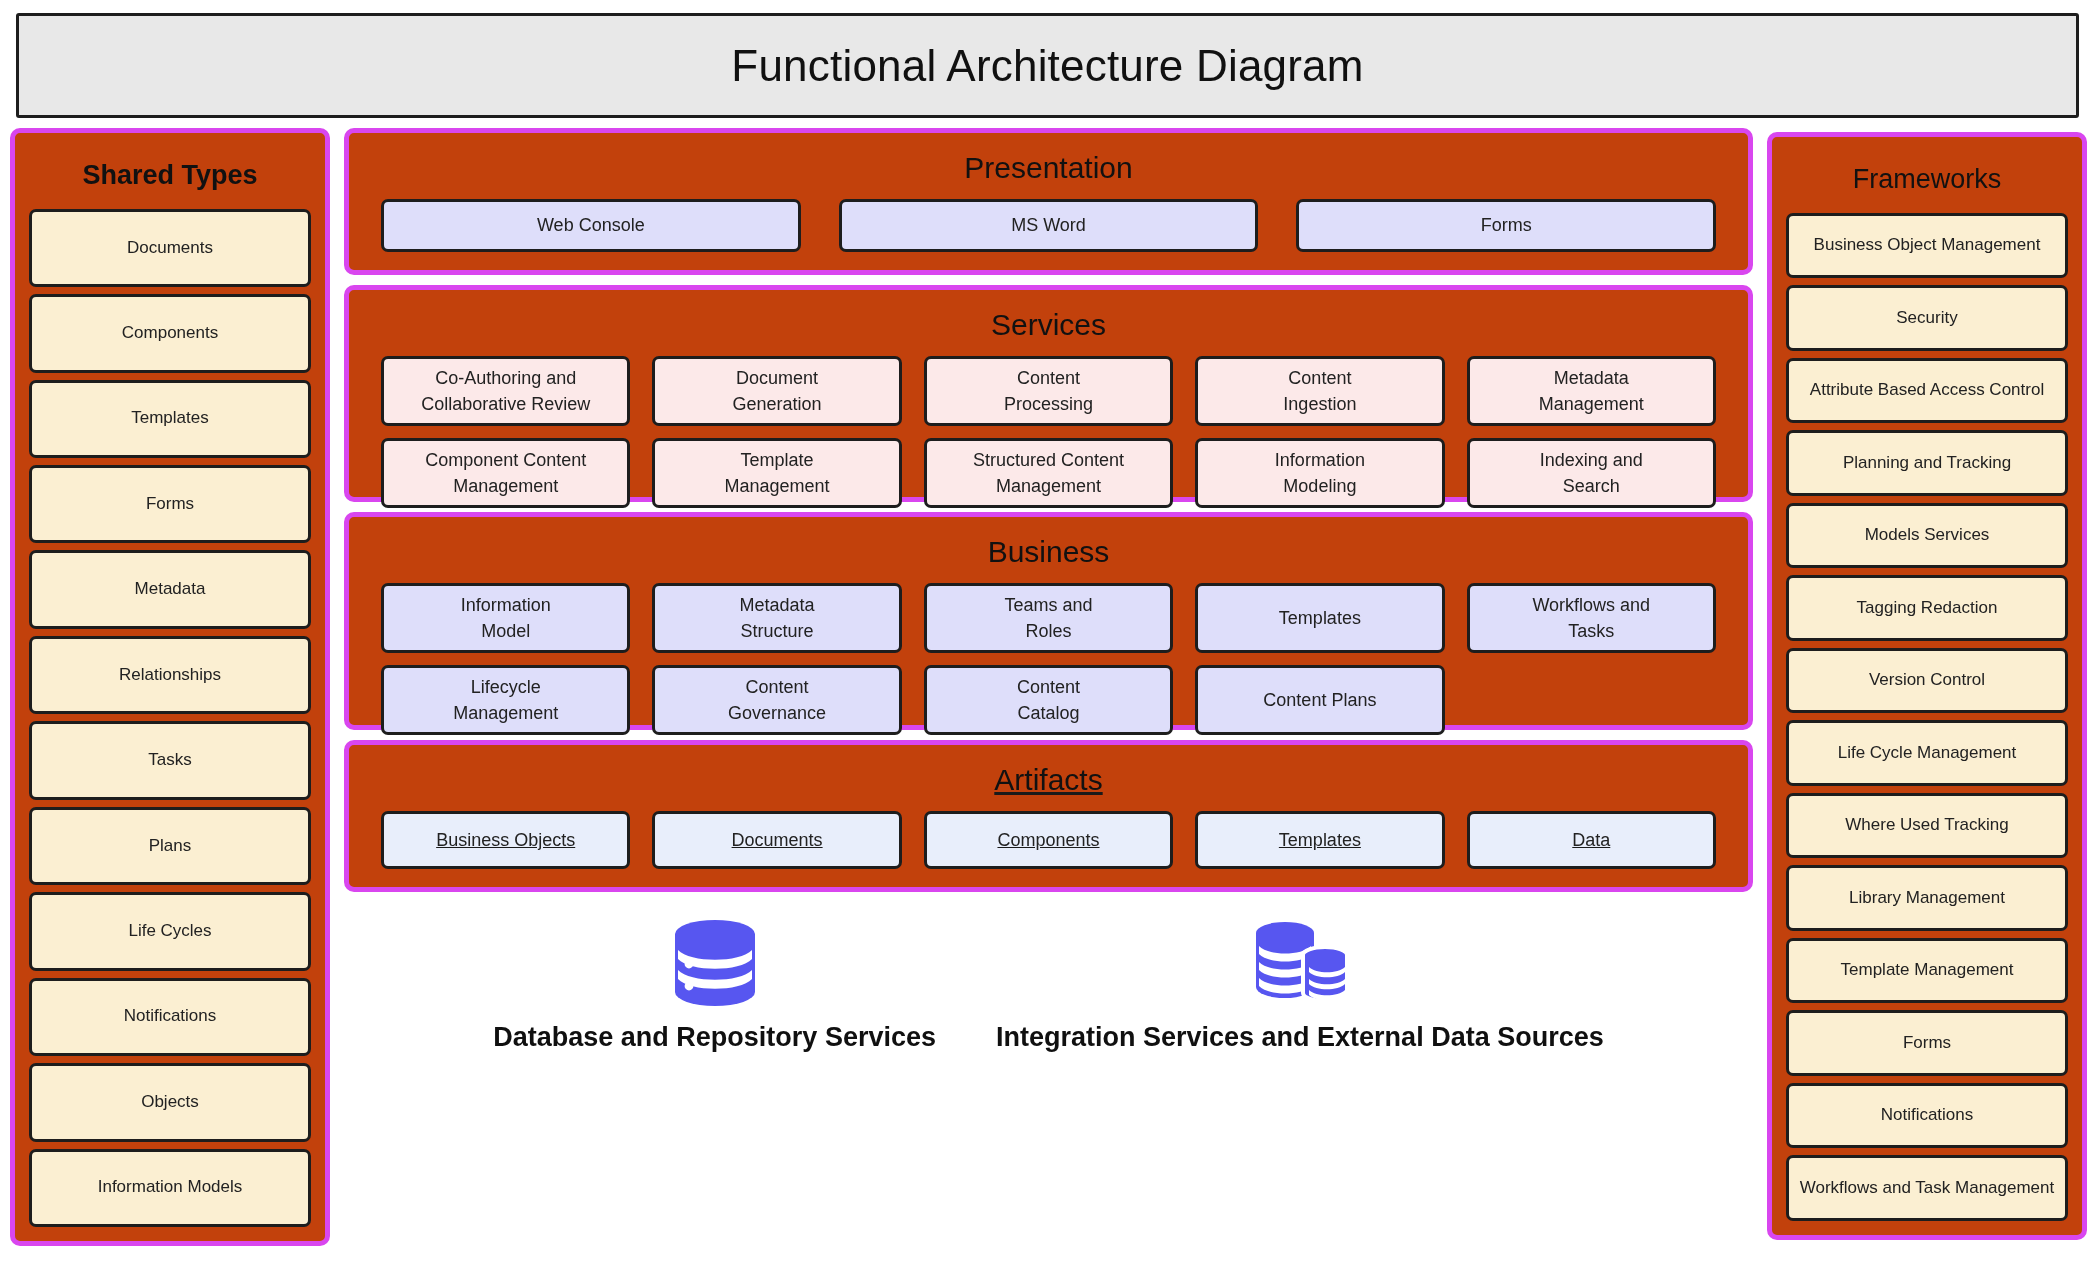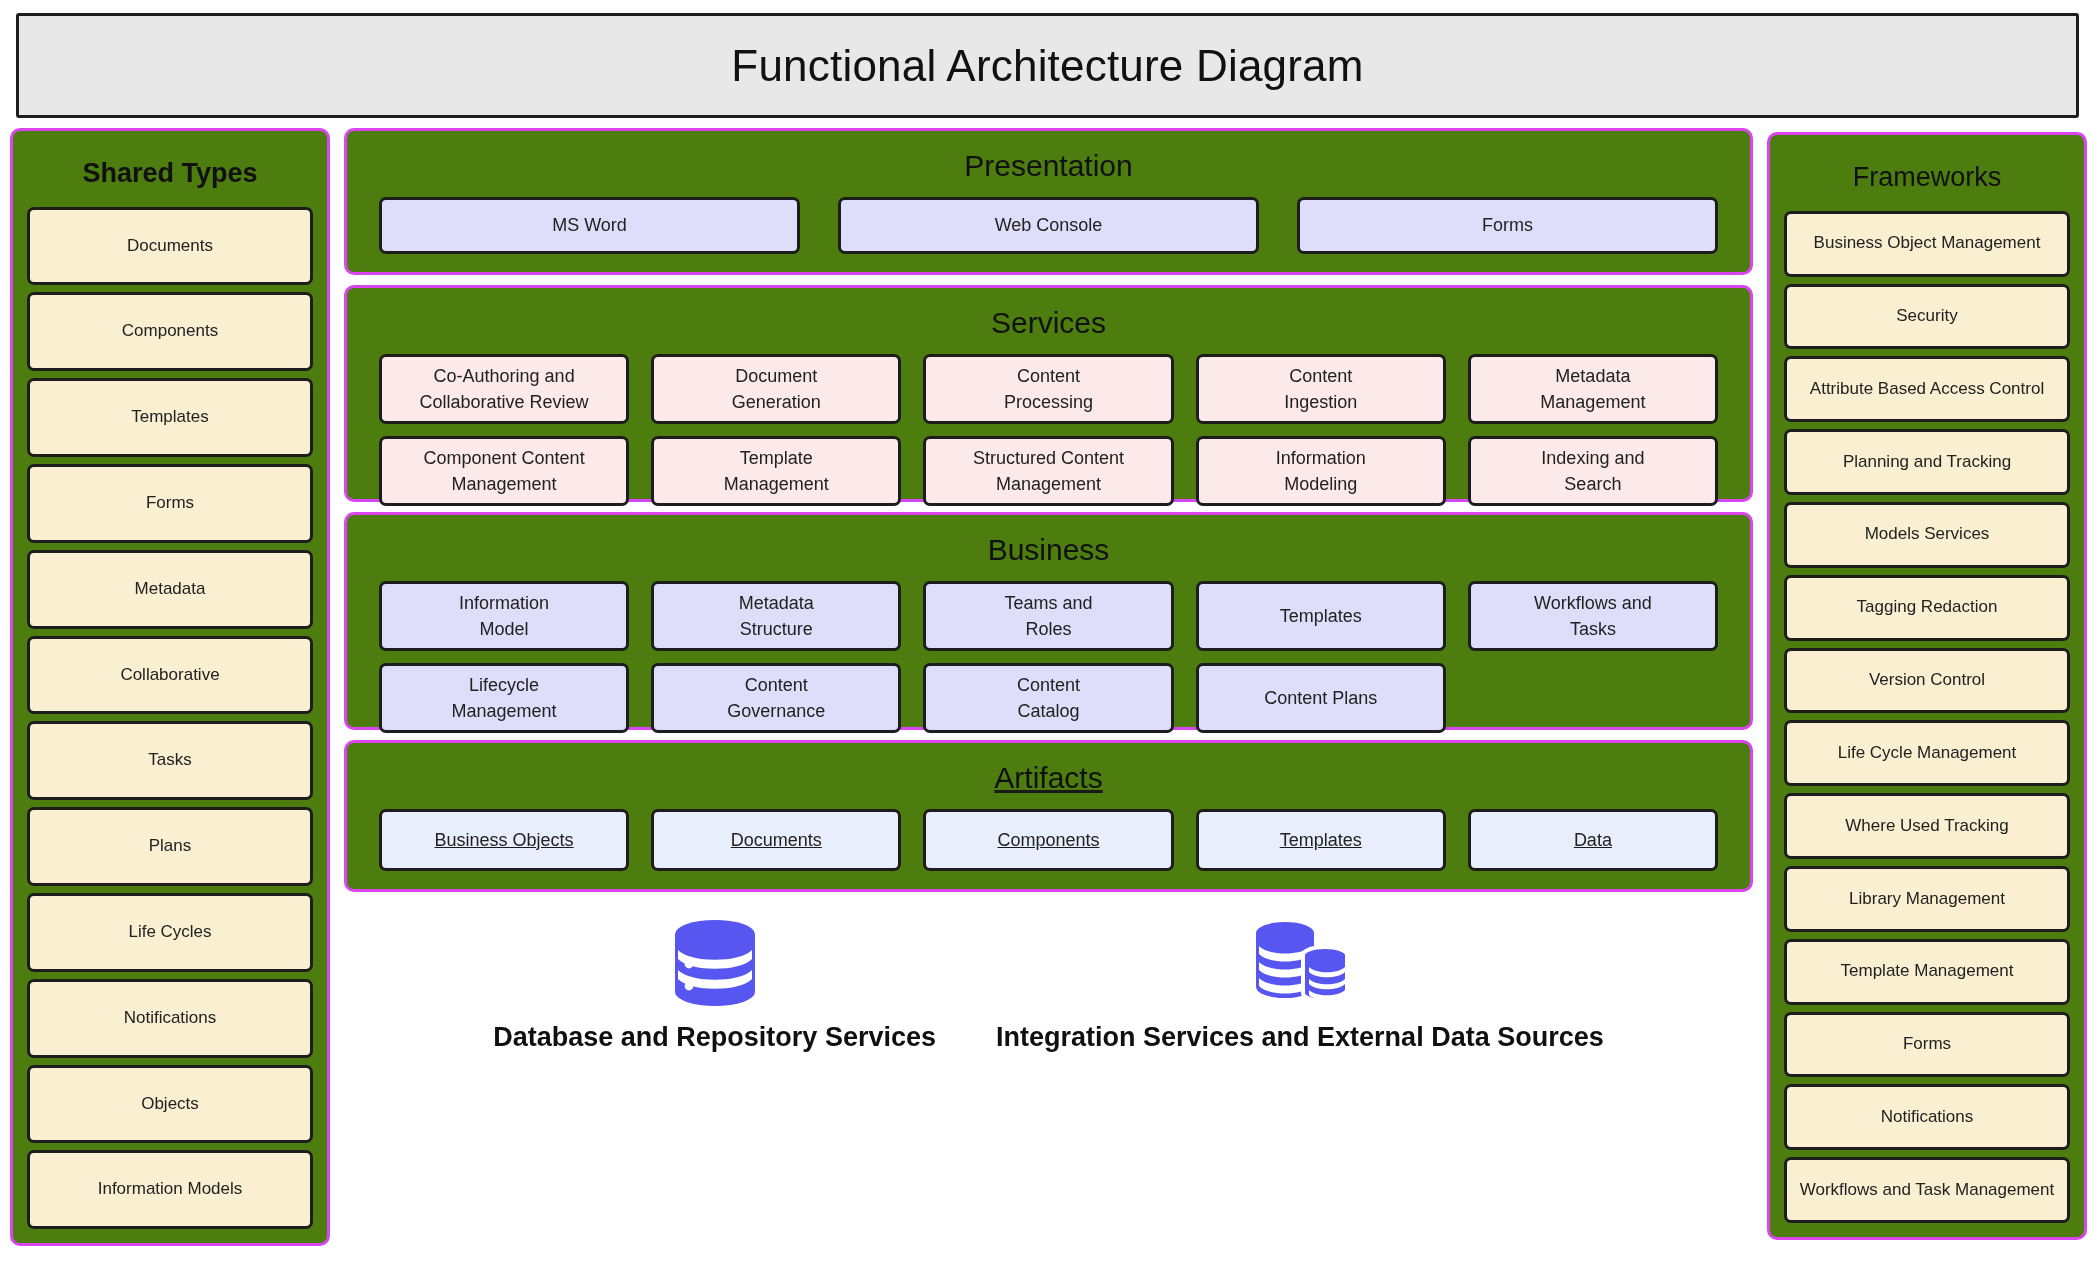--- a/index.html
+++ b/index.html
@@ -47,22 +47,22 @@
   .body-row {
     display: flex;
     align-items: flex-start;
     gap: 14px;
     height: 1133px;
   }
 
   
   .panel {
     box-sizing: border-box;
-    background: #4d7c0f;
-    border: 3px solid #d946ef;
+    background: #c2410c;
+    border: 5px solid #d946ef;
     border-radius: 10px;
   }
 
   
   .side-col {
     width: 320px;
     flex: 0 0 320px;
     padding: 8px 14px 14px 14px;
     display: flex;
     flex-direction: column;
@@ -199,40 +199,40 @@
   <div class="body-row">
 
     <div class="panel side-col left">
       <div class="side-heading">Shared Types</div>
       <div class="side-items">
         <div class="chip">Documents</div>
         <div class="chip">Components</div>
         <div class="chip">Templates</div>
         <div class="chip">Forms</div>
         <div class="chip">Metadata</div>
-        <div class="chip">Collaborative</div>
+        <div class="chip">Relationships</div>
         <div class="chip">Tasks</div>
         <div class="chip">Plans</div>
         <div class="chip">Life Cycles</div>
         <div class="chip">Notifications</div>
         <div class="chip">Objects</div>
         <div class="chip">Information Models</div>
       </div>
     </div>
 
     <div class="center-col">
 
       <div class="panel layer layer-presentation">
         <div class="layer-title">Presentation</div>
         <div class="layer-grid cols3">
           <div class="node">
+            <span>Web Console</span>
+          </div>
+          <div class="node">
             <span>MS Word</span>
-          </div>
-          <div class="node">
-            <span>Web Console</span>
           </div>
           <div class="node">
             <span>Forms</span>
           </div>
         </div>
       </div>
 
       <div class="panel layer layer-services">
         <div class="layer-title">Services</div>
         <div class="layer-grid">

